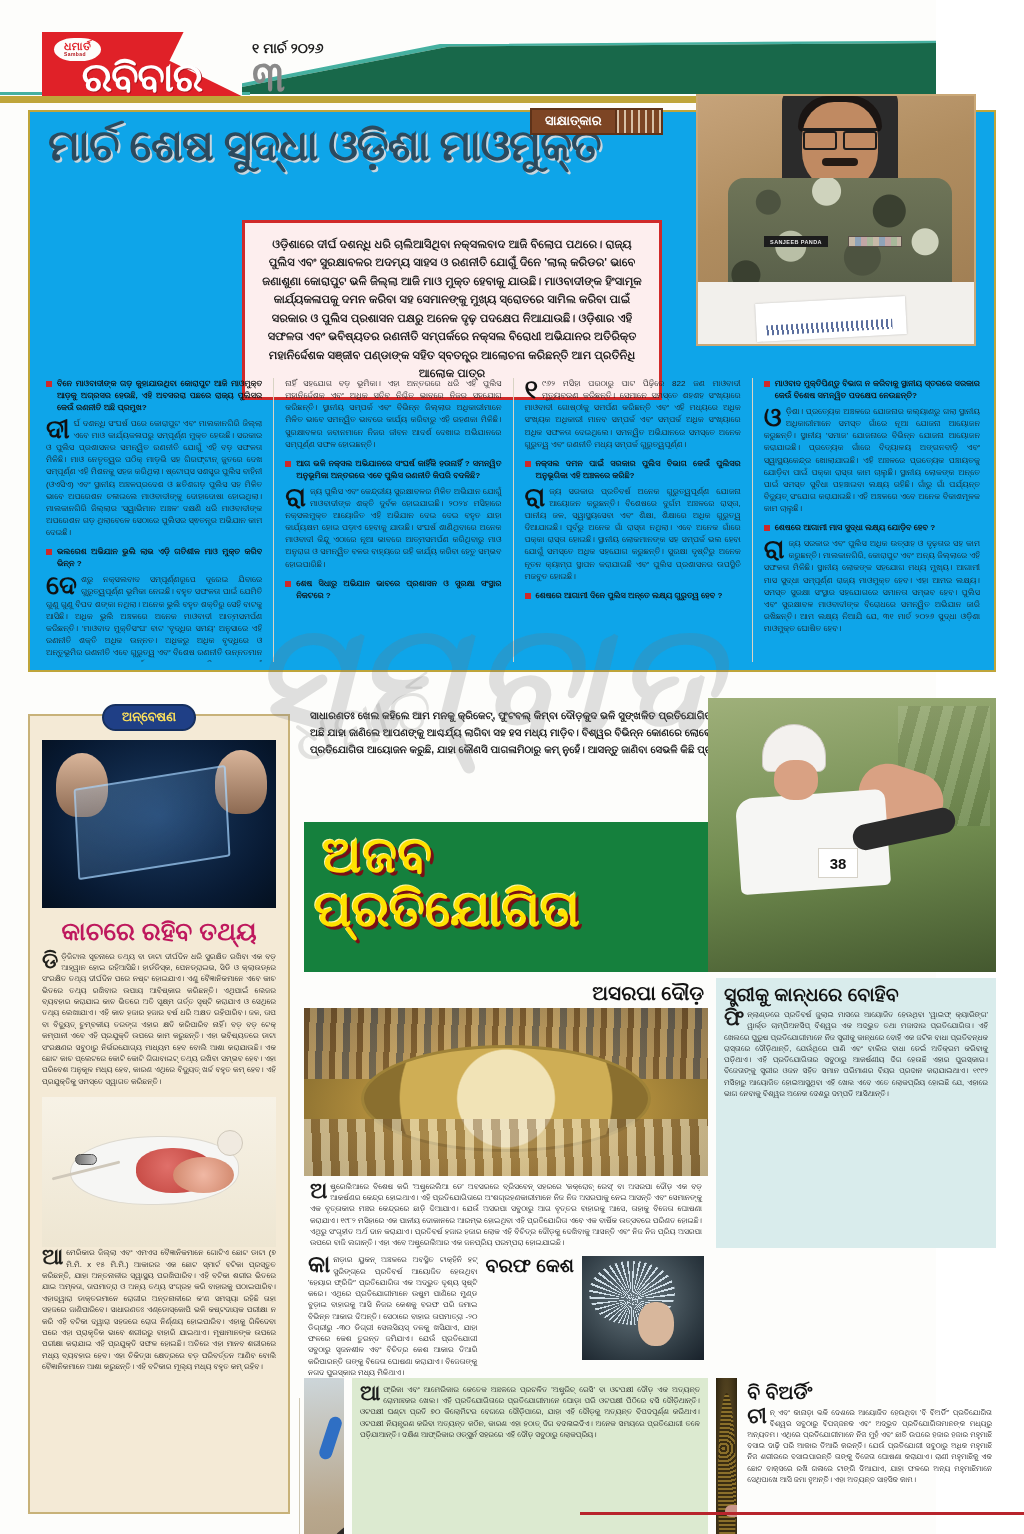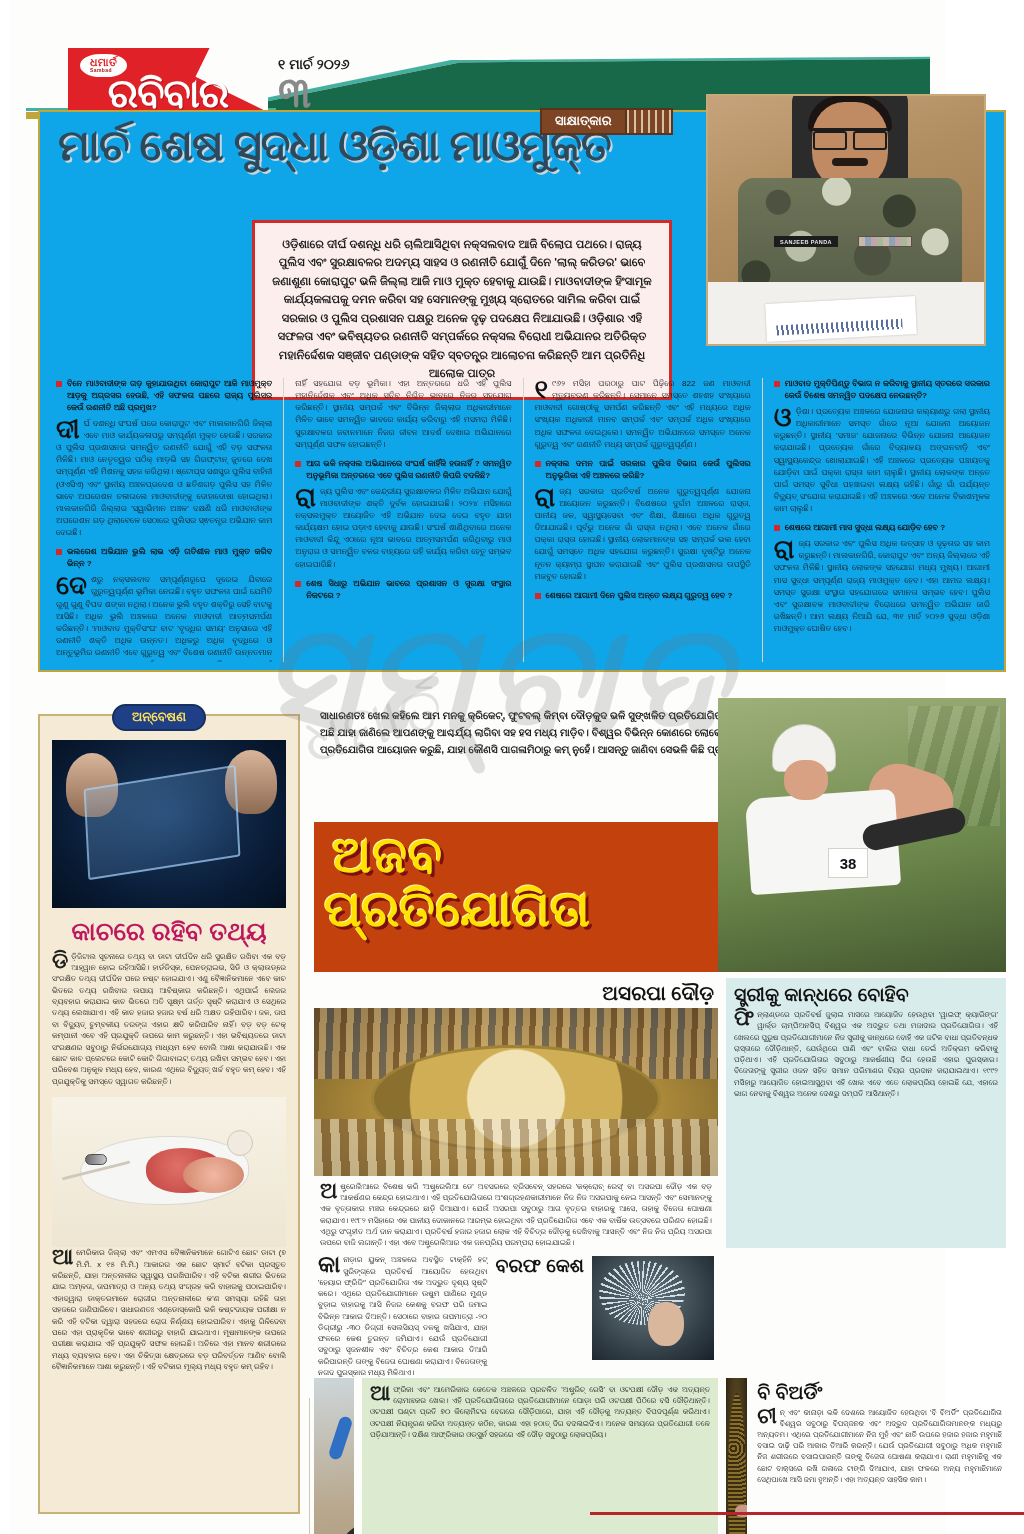--- a/index.html
+++ b/index.html
@@ -6,22 +6,21 @@
   html, body {
     width: 1024px; height: 1534px;
     background: #ffffff;
     font-family: "Liberation Sans", sans-serif;
     overflow: hidden;
   }
   .page {
     position: relative;
     width: 936px; height: 1534px;
     background: #fdfdfb;
-    padding: 16px;
-    margin-left: 10px;
+    padding: 0;
   }
 
   
   .masthead { position: relative; height: 100px; }
   .logo-block {
     position: absolute; left: 42px; top: 32px;
     width: 200px; height: 68px;
     background: #e02128;
     display: flex; align-items: flex-end; justify-content: center;
     overflow: hidden;
@@ -589,31 +588,31 @@
     </div>
 
     <div class="intro-box">
       <p>ଓଡ଼ିଶାରେ ଦୀର୍ଘ ଦଶନ୍ଧି ଧରି ଚାଲିଆସିଥିବା ନକ୍ସଲବାଦ ଆଜି ବିଲୋପ ପଥରେ। ରାଜ୍ୟ ପୁଲିସ ଏବଂ ସୁରକ୍ଷାବଳର ଅଦମ୍ୟ ସାହସ ଓ ରଣନୀତି ଯୋଗୁଁ ଦିନେ 'ଲାଲ୍ କରିଡର' ଭାବେ ଜଣାଶୁଣା କୋରାପୁଟ ଭଳି ଜିଲ୍ଲା ଆଜି ମାଓ ମୁକ୍ତ ହେବାକୁ ଯାଉଛି। ମାଓବାଦୀଙ୍କ ହିଂସାମୂକ କାର୍ଯ୍ୟକଳାପକୁ ଦମନ କରିବା ସହ ସେମାନଙ୍କୁ ମୁଖ୍ୟ ସ୍ରୋତରେ ସାମିଲ କରିବା ପାଇଁ ସରକାର ଓ ପୁଲିସ ପ୍ରଶାସନ ପକ୍ଷରୁ ଅନେକ ଦୃଢ଼ ପଦକ୍ଷେପ ନିଆଯାଉଛି। ଓଡ଼ିଶାର ଏହି ସଫଳତା ଏବଂ ଭବିଷ୍ୟତର ରଣନୀତି ସମ୍ପର୍କରେ ନକ୍ସଲ ବିରୋଧୀ ଅଭିଯାନର ଅତିରିକ୍ତ ମହାନିର୍ଦ୍ଦେଶକ ସଞ୍ଜୀବ ପଣ୍ଡାଙ୍କ ସହିତ ସ୍ବତନ୍ତ୍ର ଆଲୋଚନା କରିଛନ୍ତି ଆମ ପ୍ରତିନିଧି ଆଲୋକ ପାତ୍ର</p>
     </div>
 
     <div class="cols">
       <div class="col">
           <div class="q">
             <span class="bullet"></span>
-            <span>ବିନେ ମାଓବାଦୀଙ୍କ ଗଡ଼ କୁହାଯାଉଥିବା କୋରାପୁଟ ଆଜି ମାଓମୁକ୍ତ ଆଡ଼କୁ ଅଗ୍ରସର ହେଉଛି, ଏହି ସଫଳତା ପଛରେ ରାଜ୍ୟ ପୁଲିସର କେଉଁ ରଣନୀତି ଅଛି ପ୍ରମୁଖ?</span>
+            <span>ବିନେ ମାଓବାଦୀଙ୍କ ଗଡ଼ କୁହାଯାଉଥିବା କୋରାପୁଟ ଆଜି ମାଓମୁକ୍ତ ଆଡ଼କୁ ଅଗ୍ରସର ହେଉଛି, ଏହି ଅବସରରା ପଛରେ ରାଜ୍ୟ ପୁଲିସର କେଉଁ ରଣନୀତି ଅଛି ପ୍ରମୁଖ?</span>
           </div>
           <div class="a"><span class="dropcap">ଦୀ</span><span>ର୍ଘ ଦଶନ୍ଧି ସଂଘର୍ଷ ପରେ କୋରାପୁଟ ଏବଂ ମାଲକାନଗିରି ଜିଲ୍ଲା ଏବେ ମାଓ କାର୍ଯ୍ୟକଳାପରୁ ସମ୍ପୂର୍ଣ୍ଣ ମୁକ୍ତ ହେଉଛି। ସରକାର ଓ ପୁଲିସ ପ୍ରଶାସନର ସମନ୍ୱିତ ରଣନୀତି ଯୋଗୁଁ ଏହି ବଡ଼ ସଫଳତା ମିଳିଛି। ମାଓ ନେତୃତ୍ୱର ପଠିକ୍ ମାଡ଼ଭି ସହ ଗିରଫ୍‌ଟାନ୍ ଜୁତରେ ଦେଖ ସମ୍ପୂର୍ଣ୍ଣ ଏହି ମିଶନକୁ ସହଜ କରିଥିଲା। ଷ୍ଟୋପ୍ସ ସଶସ୍ତ୍ର ପୁଲିସ ବାହିନୀ (ଓଏସିଏ) ଏବଂ ସ୍ଥାନୀୟ ଅଞ୍ଚଳପ୍ରଦେଶ ଓ ଛତିଶଗଡ଼ ପୁଲିସ ସହ ମିଳିତ ଭାବେ ଅପରେଶନ ଚଳାଇଲେ ମାଓବାଦୀଙ୍କୁ ଦୋହାଦୋଷା ହୋଇଥିଲା। ମାଲକାନଗିରି ଜିଲ୍ଲାର 'ସ୍ୱାଭିମାନ ଅଞ୍ଚଳ' ଦକ୍ଷଣି ଧରି ମାଓବାଦୀଙ୍କ ଅପରେଶନ ଗଡ଼ ଥିଲାବେଳେ ସେଠାରେ ପୁଲିସର ସ୍ଵତନ୍ତ୍ର ଅଭିଯାନ କାମ ଦେଇଛି।</span></div>
           <div class="q">
             <span class="bullet"></span>
             <span>ଭଲରେଶ ଅଭିଯାନ ଭୁଲି ଲାଭ ଏଡ଼ି ଗତିଶୀଳ ମାଓ ମୁକ୍ତ କରିବ ଭିନ୍ନ ?</span>
           </div>
           <div class="a"><span class="dropcap">ଦେ</span><span>ଶରୁ ନକ୍ସଲବାଦ ସମ୍ପୂର୍ଣ୍ଣରୂପେ ଦୂରେଇ ଯିବାରେ ଗୁରୁତ୍ୱପୂର୍ଣ୍ଣ ଭୂମିକା ନେଇଛି। ବହୁତ ସଫଳତା ପାଇଁ ଯେମିତି ଗୁଣୁ ଗୁଣୁ ବିପଦ ଶଙ୍କା ନଥିଲା। ଅନେକ ଭୁଲି ବହୁତ ଶକ୍ତିରୁ ସେହି ବାଟକୁ ଆସିଛି। ଅଧିକ ଭୁଲି ଅଞ୍ଚଳରେ ଅନେକ ମାଓବାଦୀ ଆତ୍ମସମର୍ପଣ କରିଛନ୍ତି। 'ମାଓବାଦ ମୁକ୍ତିସଂଘ' ବାଟ 'ବୃଦ୍ଧିର ସମୟ' ଅନୁସାରେ ଏହି ରଣନୀତି ଶକ୍ତି ଅଧିକ ଉନ୍ନତ। ଅଧିକରୁ ଅଧିକ ବୃଦ୍ଧିରେ ଓ ଅନ୍ତୁଭୂମିର ରଣନୀତି ଏବେ ଗୁରୁତ୍ୱ ଏବଂ ବିଶେଷ ରଣନୀତି ଉନ୍ନତମାନ ସମସ୍ତେ ଏବଂ ମାନବ ସମ୍ପର୍କ ଅଧିକ ମଜବୂତ କରିବା। ଅନେକବର୍ଷ ସମାଜରେ ଅଭିଯାନ ଅନ୍ତେ ଗୁରୁ ଦେଖା ଯାଇଛି।</span></div>
         </div>
       <div class="col">
-          <div class="a"><span>ନାହିଁ ସହଯୋଗ ବଡ଼ ଭୂମିକା। ଏହା ଅନ୍ତରରେ ଧରି ଏହି ପୁଲିସ ମହାନିର୍ଦ୍ଦେଶକ ଏବଂ ଅଧିକ ସଚିବ ନିଶ୍ଚିତ ଭାବରେ ନିଜର ସହଯୋଗ କରିଛନ୍ତି। ସ୍ଥାନୀୟ ସମ୍ପର୍କ ଏବଂ ବିଭିନ୍ନ ଜିଲ୍ଲାର ଅଧିକାରୀମାନେ ମିଳିତ ଭାବେ ସମନ୍ୱିତ ଭାବରେ କାର୍ଯ୍ୟ କରିବାରୁ ଏହି ମସମରା ମିଳିଛି। ସୁରକ୍ଷାବଳର ଜବାନମାନେ ନିଜର ଜୀବନ ଆଦର୍ଶ ଦେଖାଇ ଅଭିଯାନରେ ସମ୍ପୂର୍ଣ୍ଣ ସଫଳ ହୋଇଛନ୍ତି।</span></div>
+          <div class="a"><span>ନାହିଁ ସହଯୋଗ ବଡ଼ ଭୂମିକା। ଏହା ଅନ୍ତରରେ ଧରି ଏହି ପୁଲିସ ମହାନିର୍ଦ୍ଦେଶକ ଏବଂ ଅଧିକ ସଚିବ ନିଶ୍ଚିତ ଭାବରେ ନିଜର ସହଯୋଗ କରିଛନ୍ତି। ସ୍ଥାନୀୟ ସମ୍ପର୍କ ଏବଂ ବିଭିନ୍ନ ଜିଲ୍ଲାର ଅଧିକାରୀମାନେ ମିଳିତ ଭାବେ ସମନ୍ୱିତ ଭାବରେ କାର୍ଯ୍ୟ କରିବାରୁ ଏହି ରହଣକା ମିଳିଛି। ସୁରକ୍ଷାବଳର ଜବାନମାନେ ନିଜର ଜୀବନ ଆଦର୍ଶ ଦେଖାଇ ଅଭିଯାନରେ ସମ୍ପୂର୍ଣ୍ଣ ସଫଳ ହୋଇଛନ୍ତି।</span></div>
           <div class="q">
             <span class="bullet"></span>
             <span>ଆଗ ଭଳି ନକ୍ସଲ ଅଭିଯାନରେ ସଂଘର୍ଷ କାହିଁକି ହଉନାହିଁ ? ସମନ୍ୱିତ ଅନୁଭୂମିକା ଅନ୍ତରରେ ଏବେ ପୁଲିସ ରଣନୀତି କିପରି ବଦଳିଛି?</span>
           </div>
           <div class="a"><span class="dropcap">ରା</span><span>ଜ୍ୟ ପୁଲିସ ଏବଂ କେନ୍ଦ୍ରୀୟ ସୁରକ୍ଷାବଳର ମିଳିତ ଅଭିଯାନ ଯୋଗୁଁ ମାଓବାଦୀଙ୍କ ଶକ୍ତି ଦୁର୍ବଳ ହୋଇଯାଇଛି। ୨୦୨୪ ମସିହାରେ ନକ୍ସଲମୁକ୍ତ ଆୟୋଜିତ ଏହି ଅଭିଯାନ ଦେଇ ଦେଇ ବହୁତ ଯାହା କାର୍ଯ୍ୟକ୍ଷମ ହୋଇ ପଡ଼ାଏ ହେବାକୁ ଯାଉଛି। ସଂଘର୍ଷ ଶାଣିଥିବାରେ ଅନେକ ମାଓବାଦୀ କିନ୍ଦୁ ଏଠାରେ ନୂଆ ଭାବରେ ଆତ୍ମସମର୍ପଣ କରିଥିବାରୁ ମାଓ ଅନୁରାଗ ଓ ସମନ୍ୱିତ ବଳର ବାହ୍ୟରେ ରହି କାର୍ଯ୍ୟ କରିବା ହେତୁ ସମ୍ଭବ ହୋଇପାରିଛି।</span></div>
           <div class="q">
             <span class="bullet"></span>
             <span>ଶେଷ ସିଧାରୁ ଅଭିଯାନ ଭାବରେ ପ୍ରଶାସନ ଓ ସୁରକ୍ଷା ସଂସ୍ଥାର ନିକଟରେ ? </span>
           </div>
         </div>
@@ -671,21 +670,21 @@
         <span class="dropcap">ଆ</span><span>ମେରିକାର ଜିଲ୍ଲା ଏବଂ ଏମଏସ ବୈଜ୍ଞାନିକମାନେ ଗୋଟିଏ ଛୋଟ ଡାଟା (୭ ମି.ମି. x ୧୫ ମି.ମି.) ଆକାରର ଏକ ଛୋଟ ସ୍ମାର୍ଟ ବଟିକା ପ୍ରସ୍ତୁତ କରିଛନ୍ତି, ଯାହା ଅନ୍ତନାଳୀର ସ୍ୱାସ୍ଥ୍ୟ ପରଖିପାରିବ। ଏହି ବଟିକା ଶରୀର ଭିତରେ ଯାଇ ଅମ୍ଳତା, ତାପମାତ୍ରା ଓ ଅନ୍ୟ ତଥ୍ୟ ସଂଗ୍ରହ କରି ବାହାରକୁ ପଠାଇପାରିବ। ଏହାଦ୍ୱାରା ଡାକ୍ତରମାନେ ରୋଗୀର ଅନ୍ତନାଳୀରେ କ'ଣ ସମସ୍ୟା ରହିଛି ତାହା ସହଜରେ ଜାଣିପାରିବେ। ସାଧାରଣତଃ ଏଣ୍ଡୋସ୍କୋପି ଭଳି କଷ୍ଟଦାୟକ ପରୀକ୍ଷା ନ କରି ଏହି ବଟିକା ଦ୍ୱାରା ସହଜରେ ରୋଗ ନିର୍ଣ୍ଣୟ ହୋଇପାରିବ। ଏହାକୁ ଗିଳିଦେବା ପରେ ଏହା ପ୍ରାକୃତିକ ଭାବେ ଶରୀରରୁ ବାହାରି ଯାଇଥାଏ। ମୂଷାମାନଙ୍କ ଉପରେ ପରୀକ୍ଷା କରାଯାଇ ଏହି ପ୍ରଯୁକ୍ତି ସଫଳ ହୋଇଛି। ଅଚିରେ ଏହା ମାନବ ଶରୀରରେ ମଧ୍ୟ ବ୍ୟବହାର ହେବ। ଏହା ଚିକିତ୍ସା କ୍ଷେତ୍ରରେ ବଡ଼ ପରିବର୍ତ୍ତନ ଆଣିବ ବୋଲି ବୈଜ୍ଞାନିକମାନେ ଆଶା କରୁଛନ୍ତି। ଏହି ବଟିକାର ମୂଲ୍ୟ ମଧ୍ୟ ବହୁତ କମ୍ ରହିବ।</span>
       </div>
     </div>
 
     <div class="divider-v"></div>
 
     <div class="odd-zone">
 
       <div class="odd-intro">ସାଧାରଣତଃ ଖେଲ କହିଲେ ଆମ ମନକୁ କ୍ରିକେଟ୍, ଫୁଟବଲ୍ କିମ୍ବା ଦୌଡ଼କୁଦ ଭଳି ସୁଙ୍ଖଳିତ ପ୍ରତିଯୋଗିତା ଆସିଥାଏ। କିନ୍ତୁ ଜାଣିଛନ୍ତି କି, ଏହି ଦୁନିଆରେ ଏମିତି କିଛି ପ୍ରତିଯୋଗିତା ଅଛି ଯାହା ଜାଣିଲେ ଆପଣଙ୍କୁ ଆଶ୍ଚର୍ଯ୍ୟ ଲାଗିବା ସହ ହସ ମଧ୍ୟ ମାଡ଼ିବ। ବିଶ୍ୱର ବିଭିନ୍ନ କୋଣରେ ଲୋକେ ନିଜର ପରମ୍ପରା ଏବଂ ମନୋରଞ୍ଜନ ପାଇଁ ଏସବୁ କିଛି ଅଜବ ପ୍ରତିଯୋଗିତା ଆୟୋଜନ କରୁଛି, ଯାହା କୌଣସି ପାଗଳାମିଠାରୁ କମ୍ ନୁହେଁ। ଆସନ୍ତୁ ଜାଣିବା ସେଭଳି କିଛି ପ୍ରତିଯୋଗିତା ବିଷୟରେ...</div>
 
-      <div class="ajaba-banner" style="background: #c2410c;">
+      <div class="ajaba-banner" style="background: #15803d;">
         <div class="t1" style="color: rgb(255, 226, 0);">ଅଜବ</div>
         <div class="t2" style="color: rgb(255, 226, 0);">ପ୍ରତିଯୋଗିତା</div>
       </div>
 
       <div class="wife-photo">
         <div class="wp-bg-figs"></div>
         <div class="wp-legs"></div>
         <div class="wp-shirt"></div>
         <div class="wp-helmet"></div>
         <div class="wp-face"></div>

